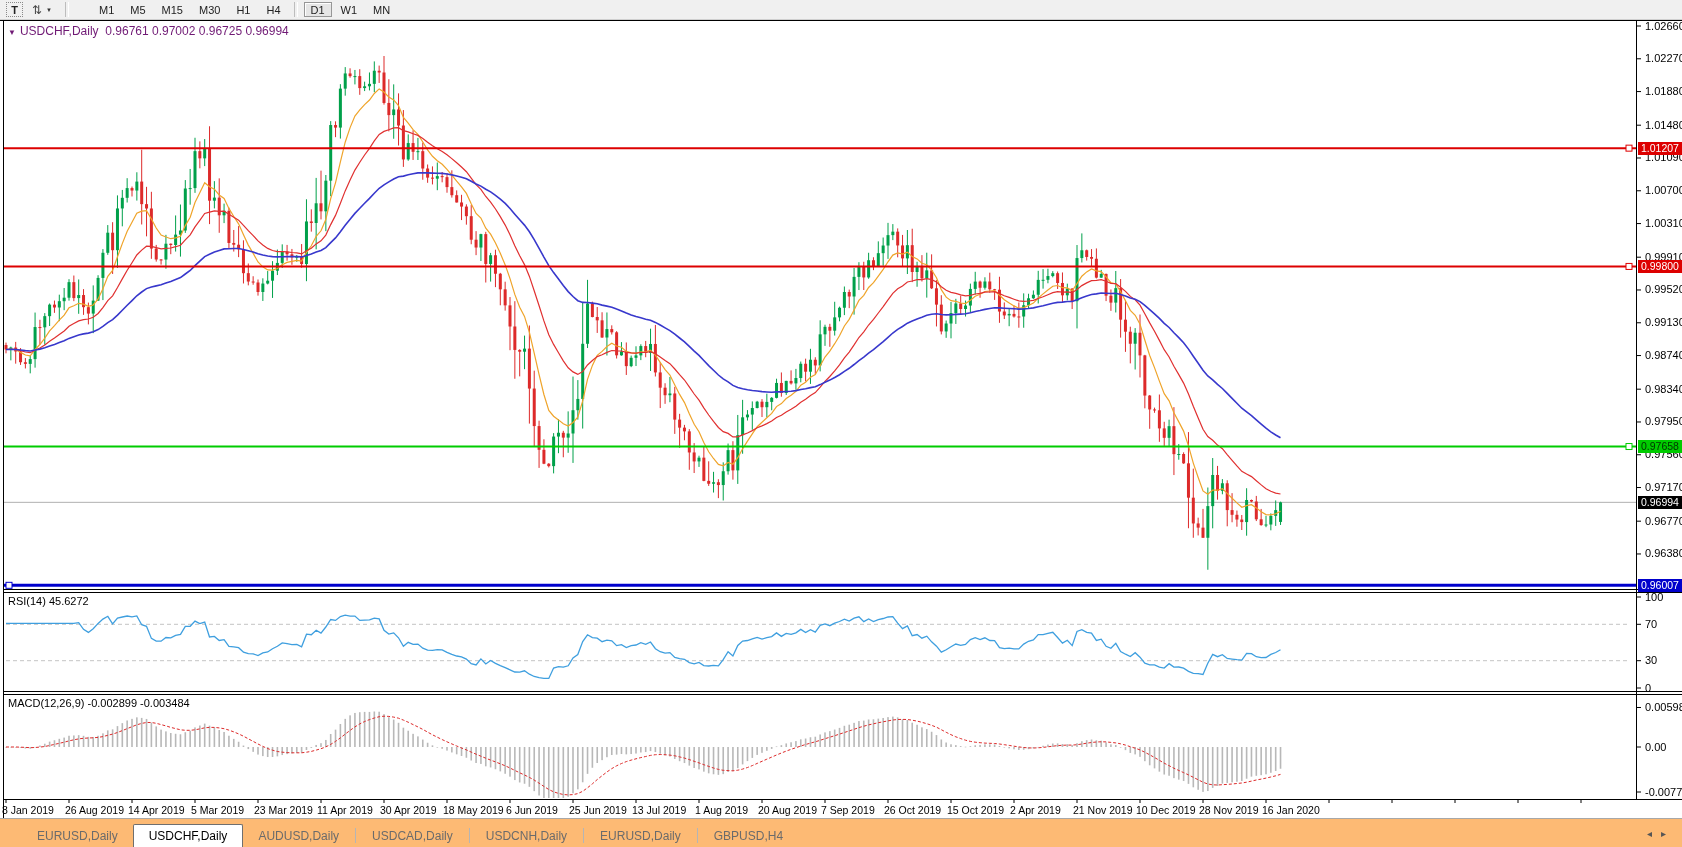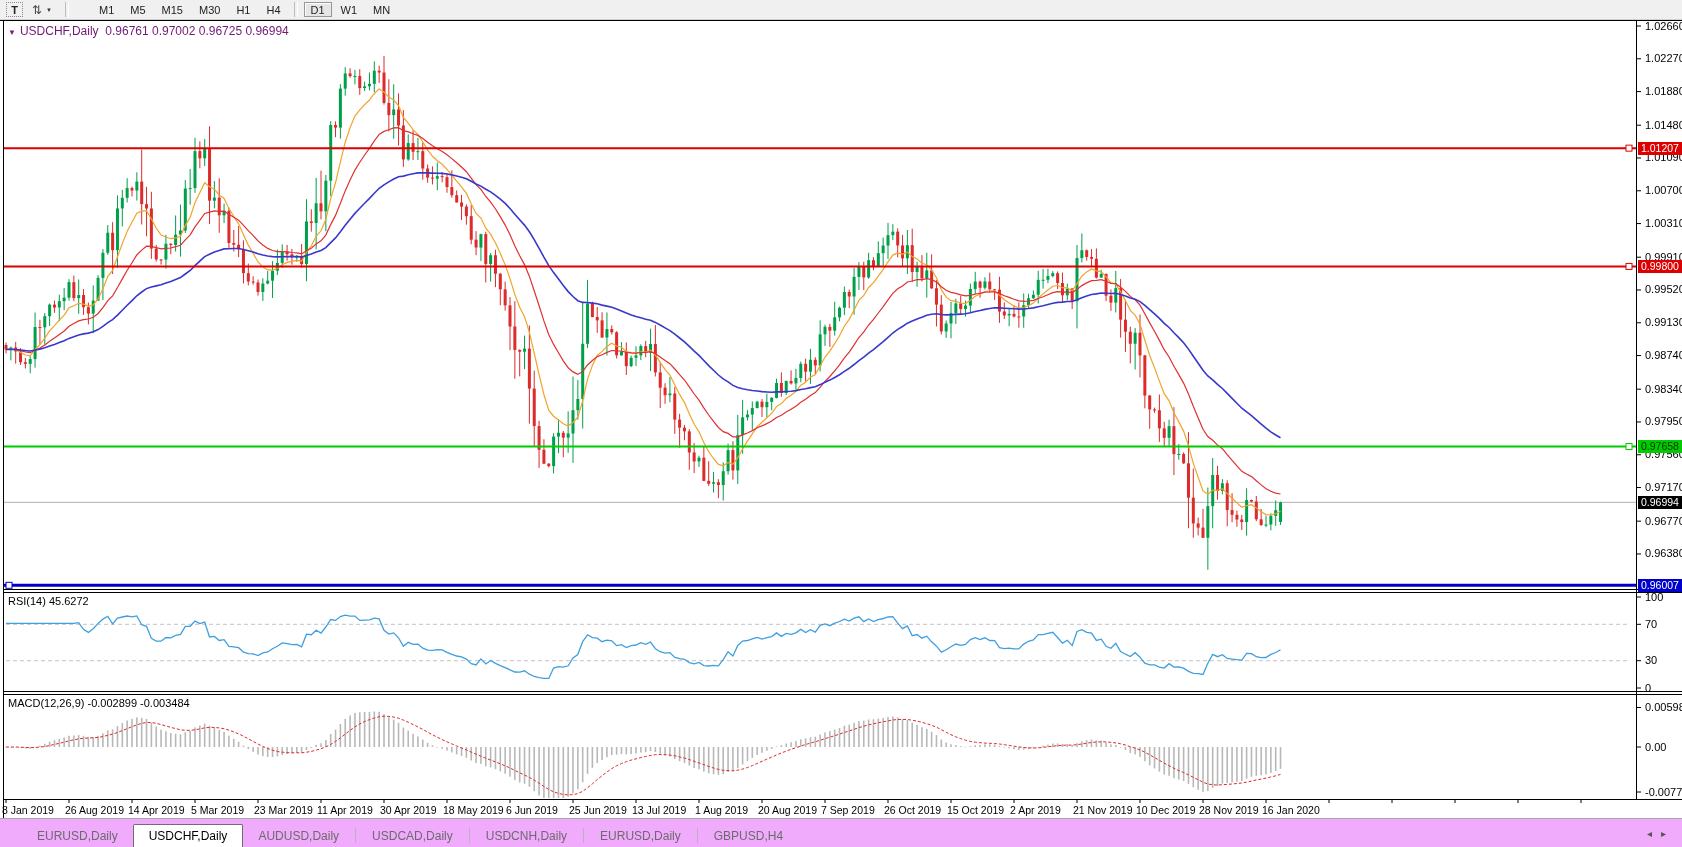--- a/index.html
+++ b/index.html
@@ -21,21 +21,21 @@
   
   #overlay{position:absolute;inset:0;z-index:3;pointer-events:none;}
   .chart-title{position:absolute;left:8px;top:24px;font-size:12px;color:#701a75;white-space:nowrap;}
   .menu-tri{font-size:8px;margin-right:4px;}
   .ind-label{position:absolute;font-size:11px;color:#000;white-space:nowrap;}
   .axis-label{position:absolute;left:1645px;font-size:11px;color:#000;white-space:nowrap;}
   .price-tag{position:absolute;left:1638px;width:46px;height:13px;font-size:10.5px;line-height:13px;
     padding-left:3px;color:#fff;white-space:nowrap;z-index:4;}
   .date-label{position:absolute;top:804px;font-size:10.5px;color:#000;white-space:nowrap;}
   
-  .tabbar{position:absolute;left:0;top:818px;width:1682px;height:29px;background:#f0abfc;
+  .tabbar{position:absolute;left:0;top:818px;width:1682px;height:29px;background:#fdba74;
     border-top:1px solid #a8a8a8;display:flex;align-items:flex-end;padding-left:22px;z-index:6;box-sizing:border-box;}
   .tab{height:22px;line-height:22px;padding:0 15px;font-size:12px;color:#6b6b6b;white-space:nowrap;}
   .tab.active{background:#fff;border:1px solid #6f6f6f;border-bottom:1px solid #fff;color:#000;
     border-radius:2px 2px 0 0;margin-bottom:-1px;}
   .tab-sep{width:1px;height:15px;background:#b5b5b5;margin:0 1px 4px 1px;}
   .tab-arrows{margin-left:auto;margin-right:16px;margin-bottom:8px;display:flex;gap:9px;
     color:#555;font-size:10px;}
   .tab-arrows span{cursor:default;}
 </style>
 </head>

